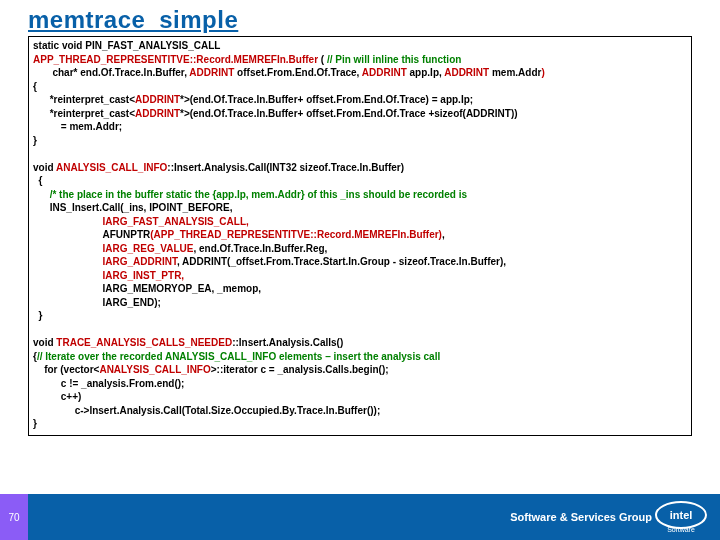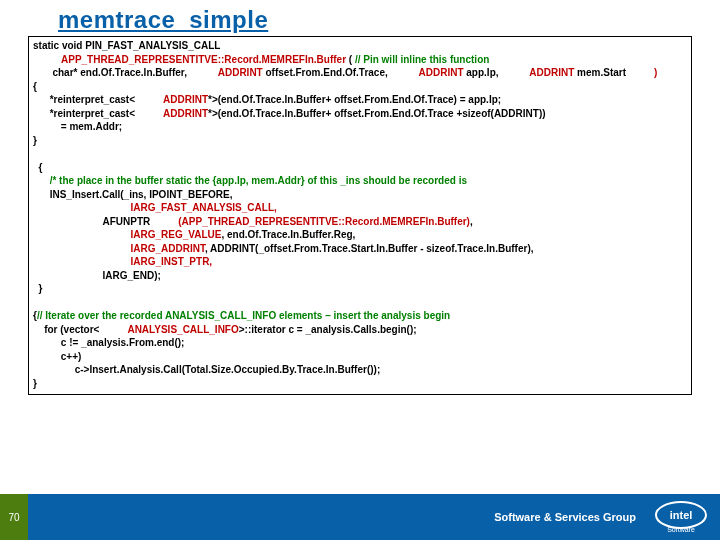--- a/index.html
+++ b/index.html
@@ -11,98 +11,100 @@
     overflow: hidden;
   }
   .slide { width: 100%; height: 100%; position: relative; }
   .title {
     font-size: 24px;
     font-weight: bold;
     color: #0860a8;
     padding: 6px 0 0 28px;
     text-decoration: underline;
     letter-spacing: 0.5px;
-    margin-left: 30px;
   }
   .codebox {
     border: 1px solid #000;
     margin: 2px 28px 0 28px;
     padding: 2px 4px 4px 4px;
     font-size: 10px;
     line-height: 1.35;
     font-family: Verdana, Arial, sans-serif;
     font-weight: bold;
   }
   .codebox .line { white-space: pre-wrap; }
   .black { color: #000; }
-  .red { color: #c00000; margin-left: 28px; }
+  .red { color: #c00000; }
   .green { color: #008000; }
   .footer {
     position: absolute;
     bottom: 0; left: 0; right: 0;
     height: 46px;
     background: #0860a8;
     display: flex;
     align-items: center;
     justify-content: flex-end;
     padding-right: 12px;
   }
   .footer-text {
     color: #fff;
     font-size: 11px;
     font-weight: bold;
-    margin-right: 18px;
+    margin-right: 2px;
   }
   .logo {
     display: flex;
     align-items: flex-end;
     gap: 4px;
   }
   .logo svg { display: block; }
   .page-bar {
     position: absolute;
     left: 0; bottom: 0;
     width: 28px; height: 46px;
-    background: #4d7c0f;
+    background: #8b5cf6;
     display: flex;
     align-items: center;
     justify-content: center;
     color: #fff;
     font-size: 10px;
   }
 </style>
 </head>
 <body>
 
 <div class="slide">
 
   <div class="title">memtrace_simple</div>
 
   <div class="codebox">
     <div class="line black">static void PIN_FAST_ANALYSIS_CALL</div>
     <div class="line"><span class="red">APP_THREAD_REPRESENTITVE::Record.MEMREFIn.Buffer</span><span class="black"> ( </span><span class="green">// Pin will inline this function</span></div>
-    <div class="line"><span class="black">       char* end.Of.Trace.In.Buffer, </span><span class="red">ADDRINT</span><span class="black"> offset.From.End.Of.Trace, </span><span class="red">ADDRINT</span><span class="black"> app.Ip, </span><span class="red">ADDRINT</span><span class="black"> mem.Start</span><span class="red">)</span></div>
+    <div class="line"><span class="black">       char* end.Of.Trace.In.Buffer, </span><span class="red">ADDRINT</span><span class="black"> offset.From.End.Of.Trace, </span><span class="red">ADDRINT</span><span class="black"> app.Ip, </span><span class="red">ADDRINT</span><span class="black"> mem.Addr</span><span class="red">)</span></div>
     <div class="line black">{</div>
     <div class="line"><span class="black">      *reinterpret_cast&lt;</span><span class="red">ADDRINT</span><span class="black">*&gt;(end.Of.Trace.In.Buffer+ offset.From.End.Of.Trace) = app.Ip;</span></div>
     <div class="line"><span class="black">      *reinterpret_cast&lt;</span><span class="red">ADDRINT</span><span class="black">*&gt;(end.Of.Trace.In.Buffer+ offset.From.End.Of.Trace +sizeof(ADDRINT))</span></div>
     <div class="line black">          = mem.Addr;</div>
     <div class="line black">}</div>
     <div class="line"> </div>
+    <div class="line"><span class="black">void </span><span class="red">ANALYSIS_CALL_INFO</span><span class="black">::Insert.Analysis.Call(INT32 sizeof.Trace.In.Buffer)</span></div>
     <div class="line black">  {</div>
     <div class="line green">      /* the place in the buffer static the {app.Ip, mem.Addr} of this _ins should be recorded is</div>
     <div class="line black">      INS_Insert.Call(_ins, IPOINT_BEFORE,</div>
     <div class="line red">                         IARG_FAST_ANALYSIS_CALL,</div>
     <div class="line"><span class="black">                         AFUNPTR</span><span class="red">(APP_THREAD_REPRESENTITVE::Record.MEMREFIn.Buffer)</span><span class="black">,</span></div>
     <div class="line"><span class="red">                         IARG_REG_VALUE</span><span class="black">, end.Of.Trace.In.Buffer.Reg,</span></div>
-    <div class="line"><span class="red">                         IARG_ADDRINT</span><span class="black">, ADDRINT(_offset.From.Trace.Start.In.Buffer - sizeof.Trace.In.Buffer),</span></div>
+    <div class="line"><span class="red">                         IARG_ADDRINT</span><span class="black">, ADDRINT(_offset.From.Trace.Start.In.Group - sizeof.Trace.In.Buffer),</span></div>
     <div class="line red">                         IARG_INST_PTR,</div>
+    <div class="line black">                         IARG_MEMORYOP_EA, _memop,</div>
     <div class="line black">                         IARG_END);</div>
     <div class="line black">  }</div>
     <div class="line"> </div>
-    <div class="line"><span class="black">{</span><span class="green">// Iterate over the recorded ANALYSIS_CALL_INFO elements – insert the analysis begin</span></div>
+    <div class="line"><span class="black">void </span><span class="red">TRACE_ANALYSIS_CALLS_NEEDED</span><span class="black">::Insert.Analysis.Calls()</span></div>
+    <div class="line"><span class="black">{</span><span class="green">// Iterate over the recorded ANALYSIS_CALL_INFO elements – insert the analysis call</span></div>
     <div class="line"><span class="black">    for (vector&lt;</span><span class="red">ANALYSIS_CALL_INFO</span><span class="black">&gt;::iterator c = _analysis.Calls.begin();</span></div>
     <div class="line black">          c != _analysis.From.end();</div>
     <div class="line black">          c++)</div>
     <div class="line black">               c-&gt;Insert.Analysis.Call(Total.Size.Occupied.By.Trace.In.Buffer());</div>
     <div class="line black">}</div>
   </div>
 
   <div class="footer">
     <div class="page-bar">70</div>
     <span class="footer-text">Software &amp; Services Group</span>

